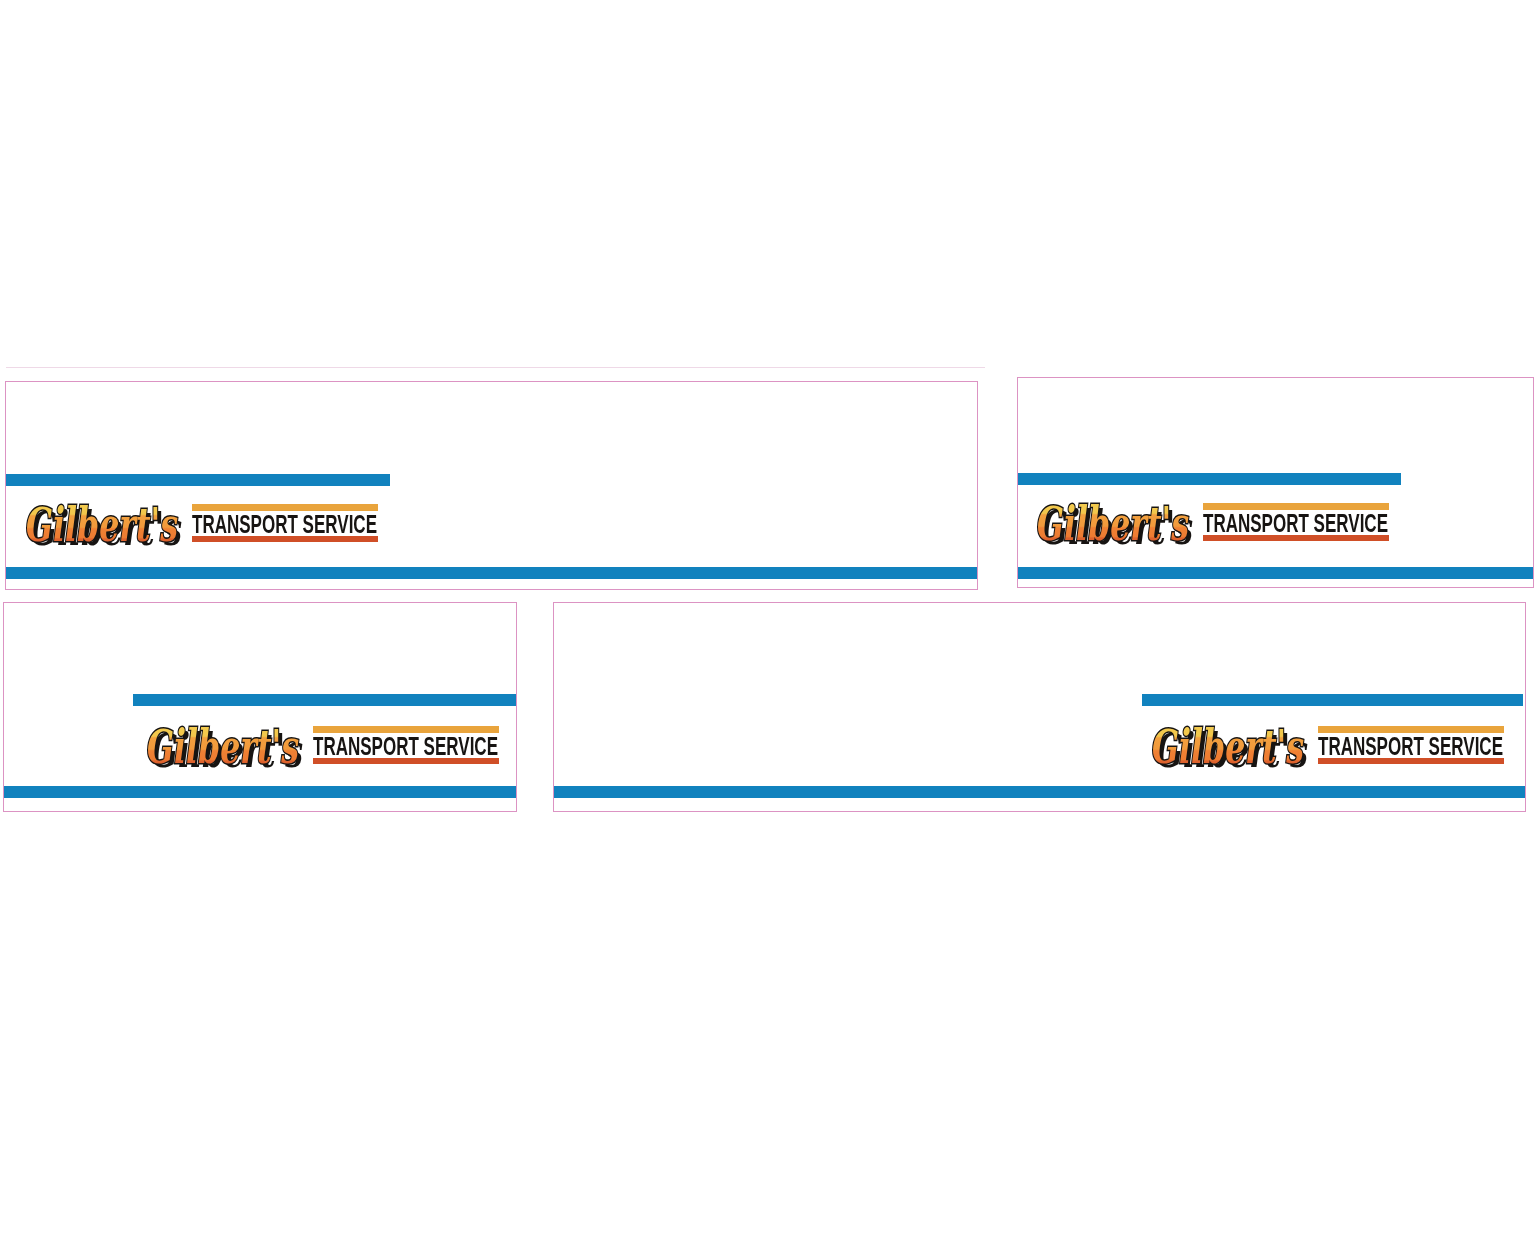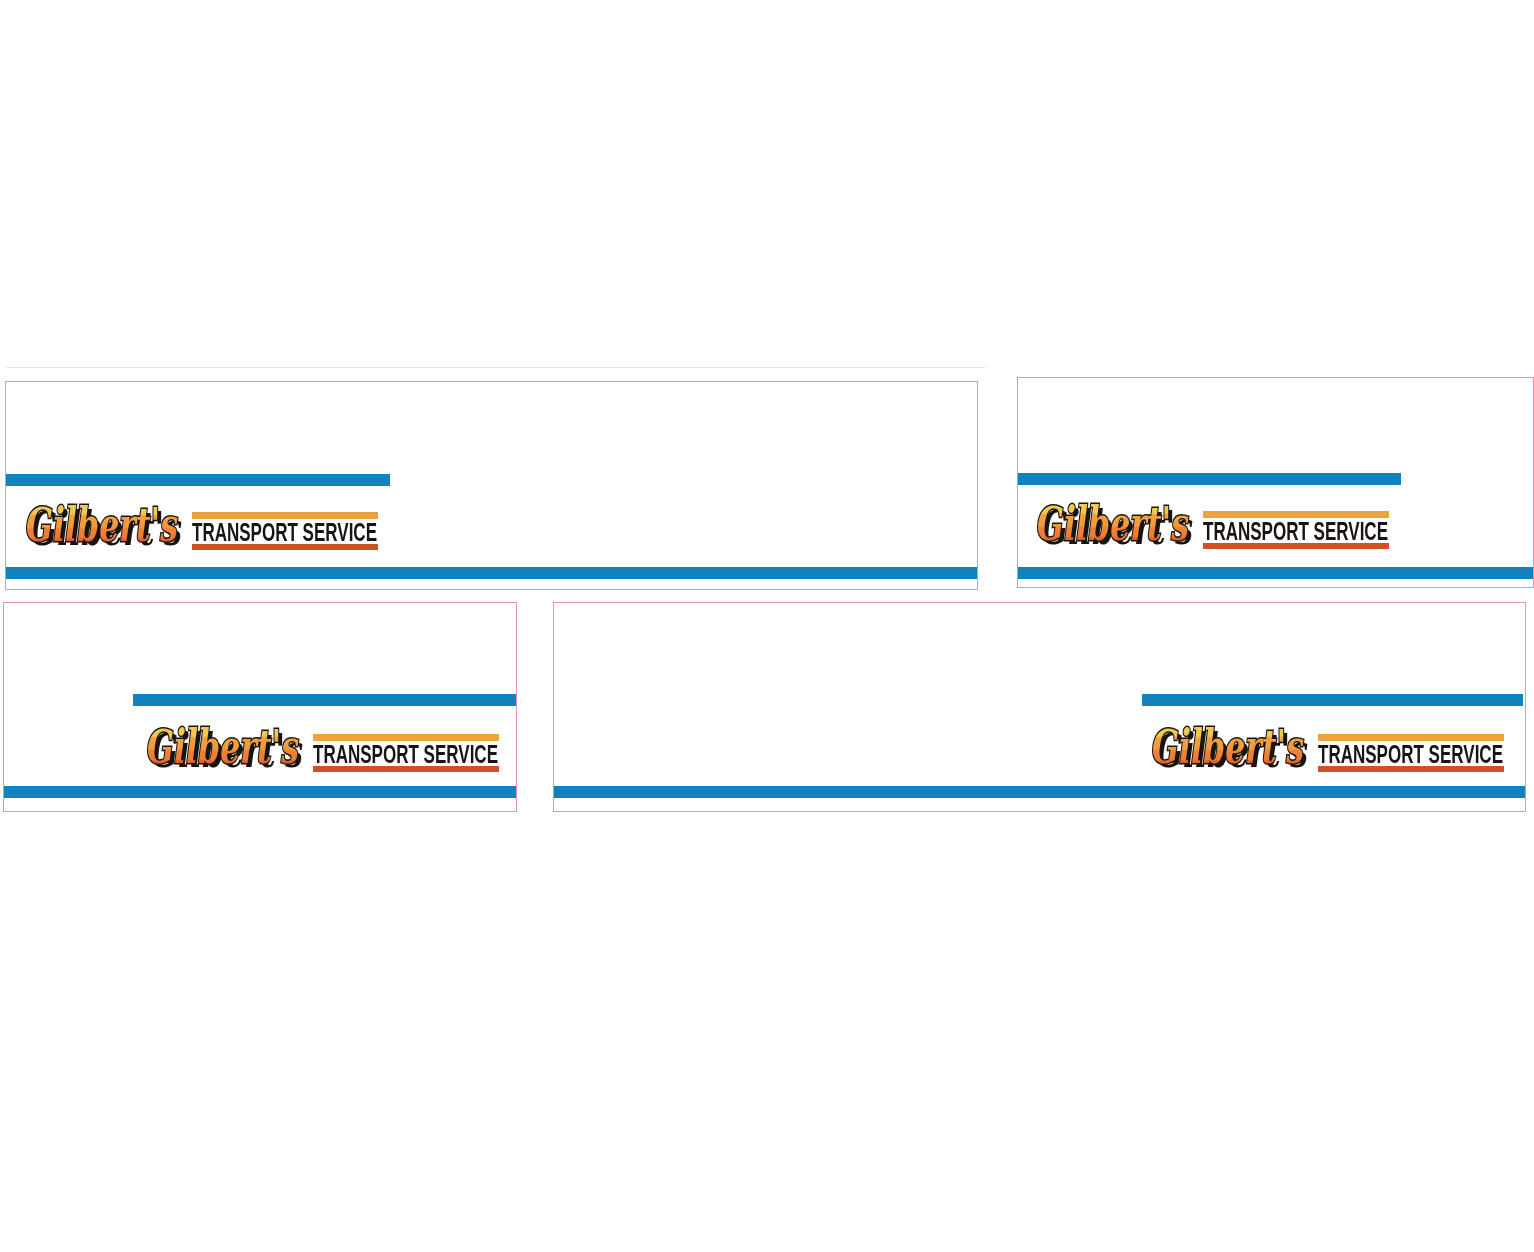--- a/index.html
+++ b/index.html
@@ -46,21 +46,21 @@
   .gil-svg { display: block; overflow: visible; }
   .gil-svg text {
     font-family: "DejaVu Serif", serif;
     font-weight: bold;
     font-style: italic;
     font-size: 46px;
   }
   .gil-shadow { fill: #171412; }
   .gil-fill   { fill: url(#gilGrad); stroke: #171412; stroke-width: 3; paint-order: stroke fill; }
 
-  .ts-block { margin-top: 16px; width: 186px; }
+  .ts-block { margin-top: 8px; width: 186px; }
   .ts-rule-top    { width: 186px; height: 7px; background: #E9A43C; margin-bottom: 3px; }
   .ts-rule-bottom { width: 186px; height: 6px; background: #D04F27; margin-top: 2px; }
   .ts-svg { display: block; }
   .ts-svg text {
     font-family: "Liberation Sans", sans-serif;
     font-weight: bold;
     font-size: 25px;
     fill: #171412;
   }
 

